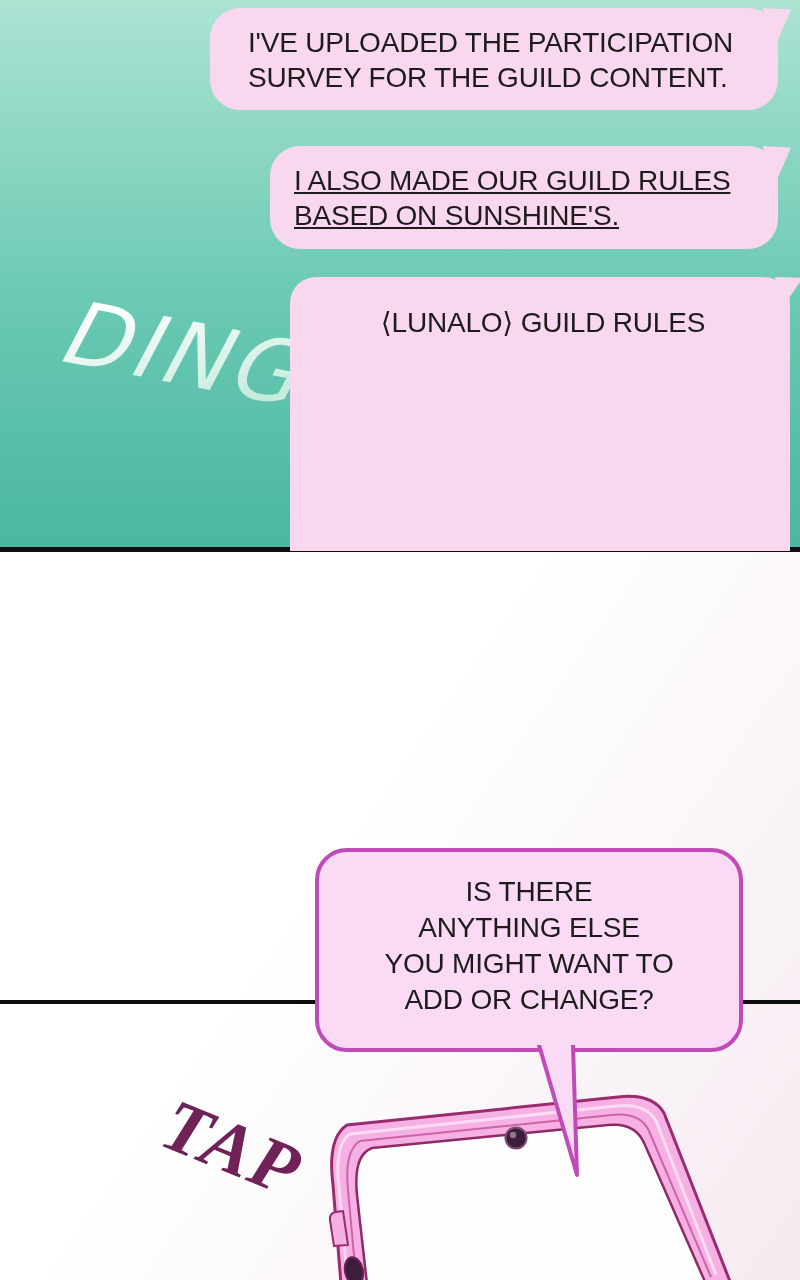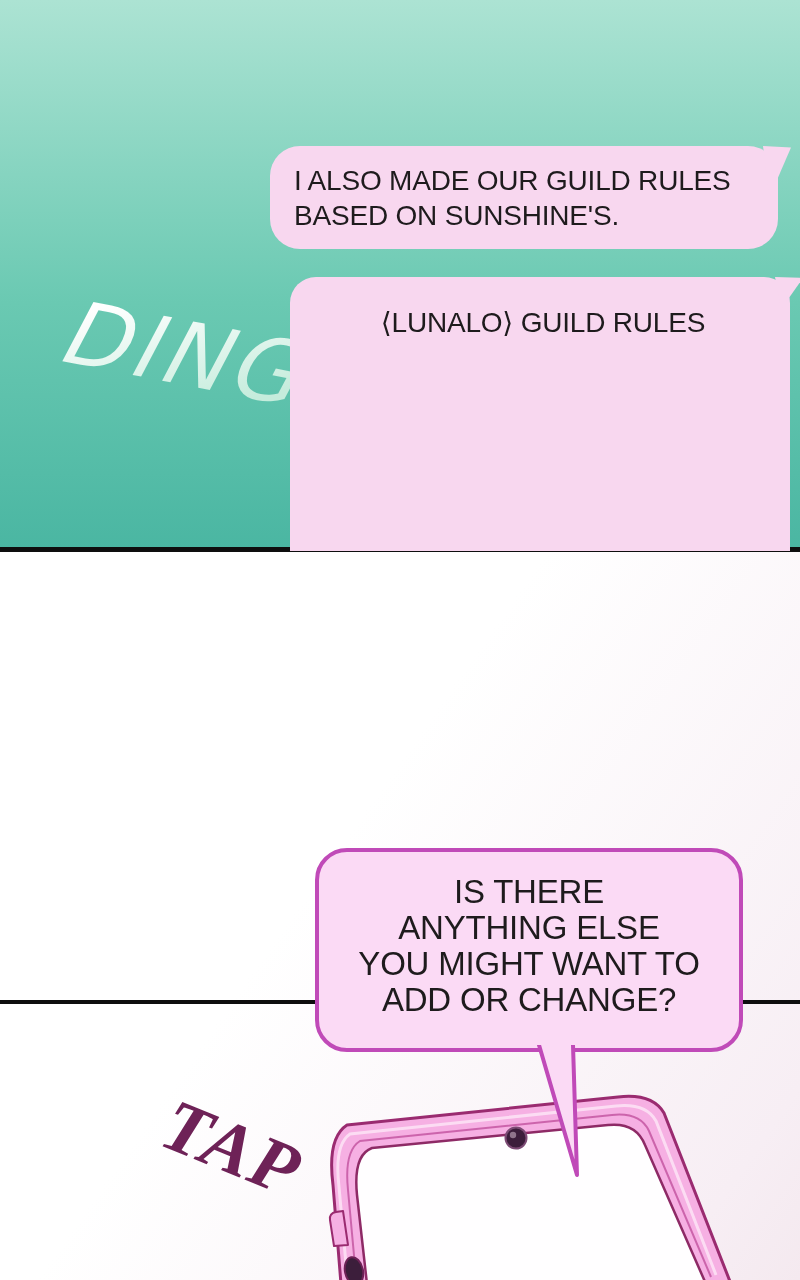--- a/index.html
+++ b/index.html
@@ -23,21 +23,21 @@
   .chat-bubble::after{ 
     content:"";position:absolute;top:0;right:-13px;width:28px;height:52px;
     background:inherit;clip-path:polygon(0 0,100% 3%,22% 100%);
   }
   .bubble-text{
     white-space:pre-line;font-size:28px;line-height:35px;letter-spacing:-0.2px;
   }
   .chat-bubble-1{left:210px;top:8px;width:568px;height:102px;}
   .chat-bubble-1 .bubble-text{padding:17px 14px 0 38px;}
   .chat-bubble-2{left:270px;top:146px;width:508px;height:103px;}
-  .chat-bubble-2 .bubble-text{padding:17px 32px 0 24px;}
+  .chat-bubble-2 .bubble-text{padding:17px 32px 0 24px;text-decoration:underline;}
   .chat-bubble-3{
     left:290px;top:277px;width:500px;height:274px;
     border-radius:26px 26px 0 0;
   }
   .chat-bubble-3::after{height:32px;}
   .chat-bubble-3 .bubble-text{padding:28px 24px 0 30px;text-align:center;}
   .guild-rules-body{margin-top:70px;}
 
   
   .sfx-ding{
@@ -67,36 +67,40 @@
   .divider-bottom{top:1000px;height:4px;}
 
   
   .speech-bubble{
     position:absolute;left:315px;top:848px;width:428px;height:204px;
     box-sizing:border-box;z-index:5;
     background:#fbdaf5;border:4px solid #c04ab8;border-radius:32px;
     color:#1e1b1d;
   }
   .speech-bubble .bubble-text{
-    text-align:center;padding-top:22px;font-size:33px;line-height:36px;
+    text-align:center;padding-top:22px;font-size:28px;line-height:36px;
   }
   .speech-tail{position:absolute;left:525px;top:1045px;z-index:6;}
 
   
   .phone-svg{position:absolute;left:0;top:1005px;z-index:2;}
 </style>
 </head>
 <body>
 
 <div class="canvas">
 
   <div class="panel-top">
 
     <div class="sfx-ding">DING</div>
 
+    <div class="chat-bubble chat-bubble-1">
+      <div class="bubble-text">I'VE UPLOADED THE PARTICIPATION
+SURVEY FOR THE GUILD CONTENT.</div>
+    </div>
 
     <div class="chat-bubble chat-bubble-2">
       <div class="bubble-text">I ALSO MADE OUR GUILD RULES
 BASED ON SUNSHINE'S.</div>
     </div>
 
     <div class="chat-bubble chat-bubble-3">
       <div class="bubble-text">⟨LUNALO⟩ GUILD RULES</div>
     </div>
 

